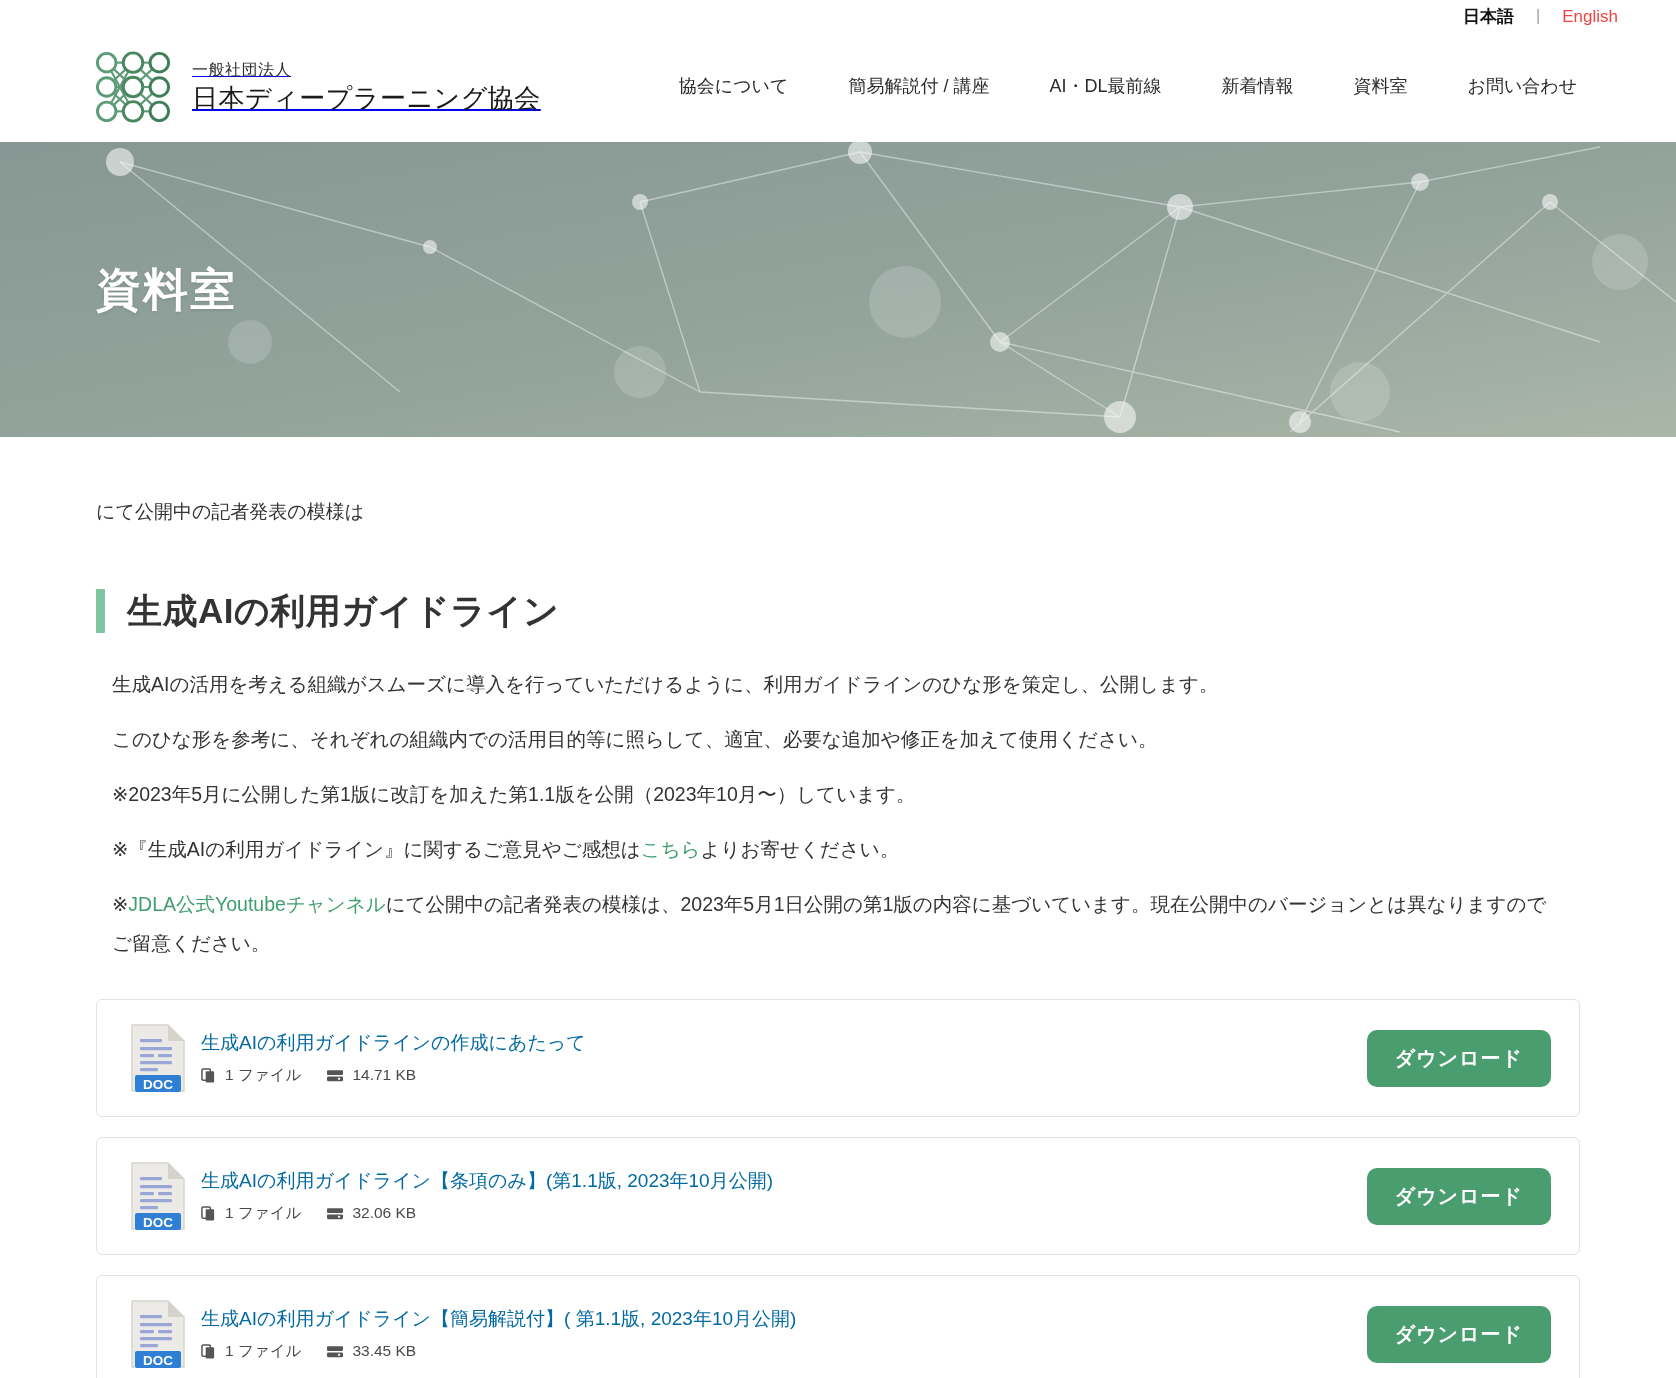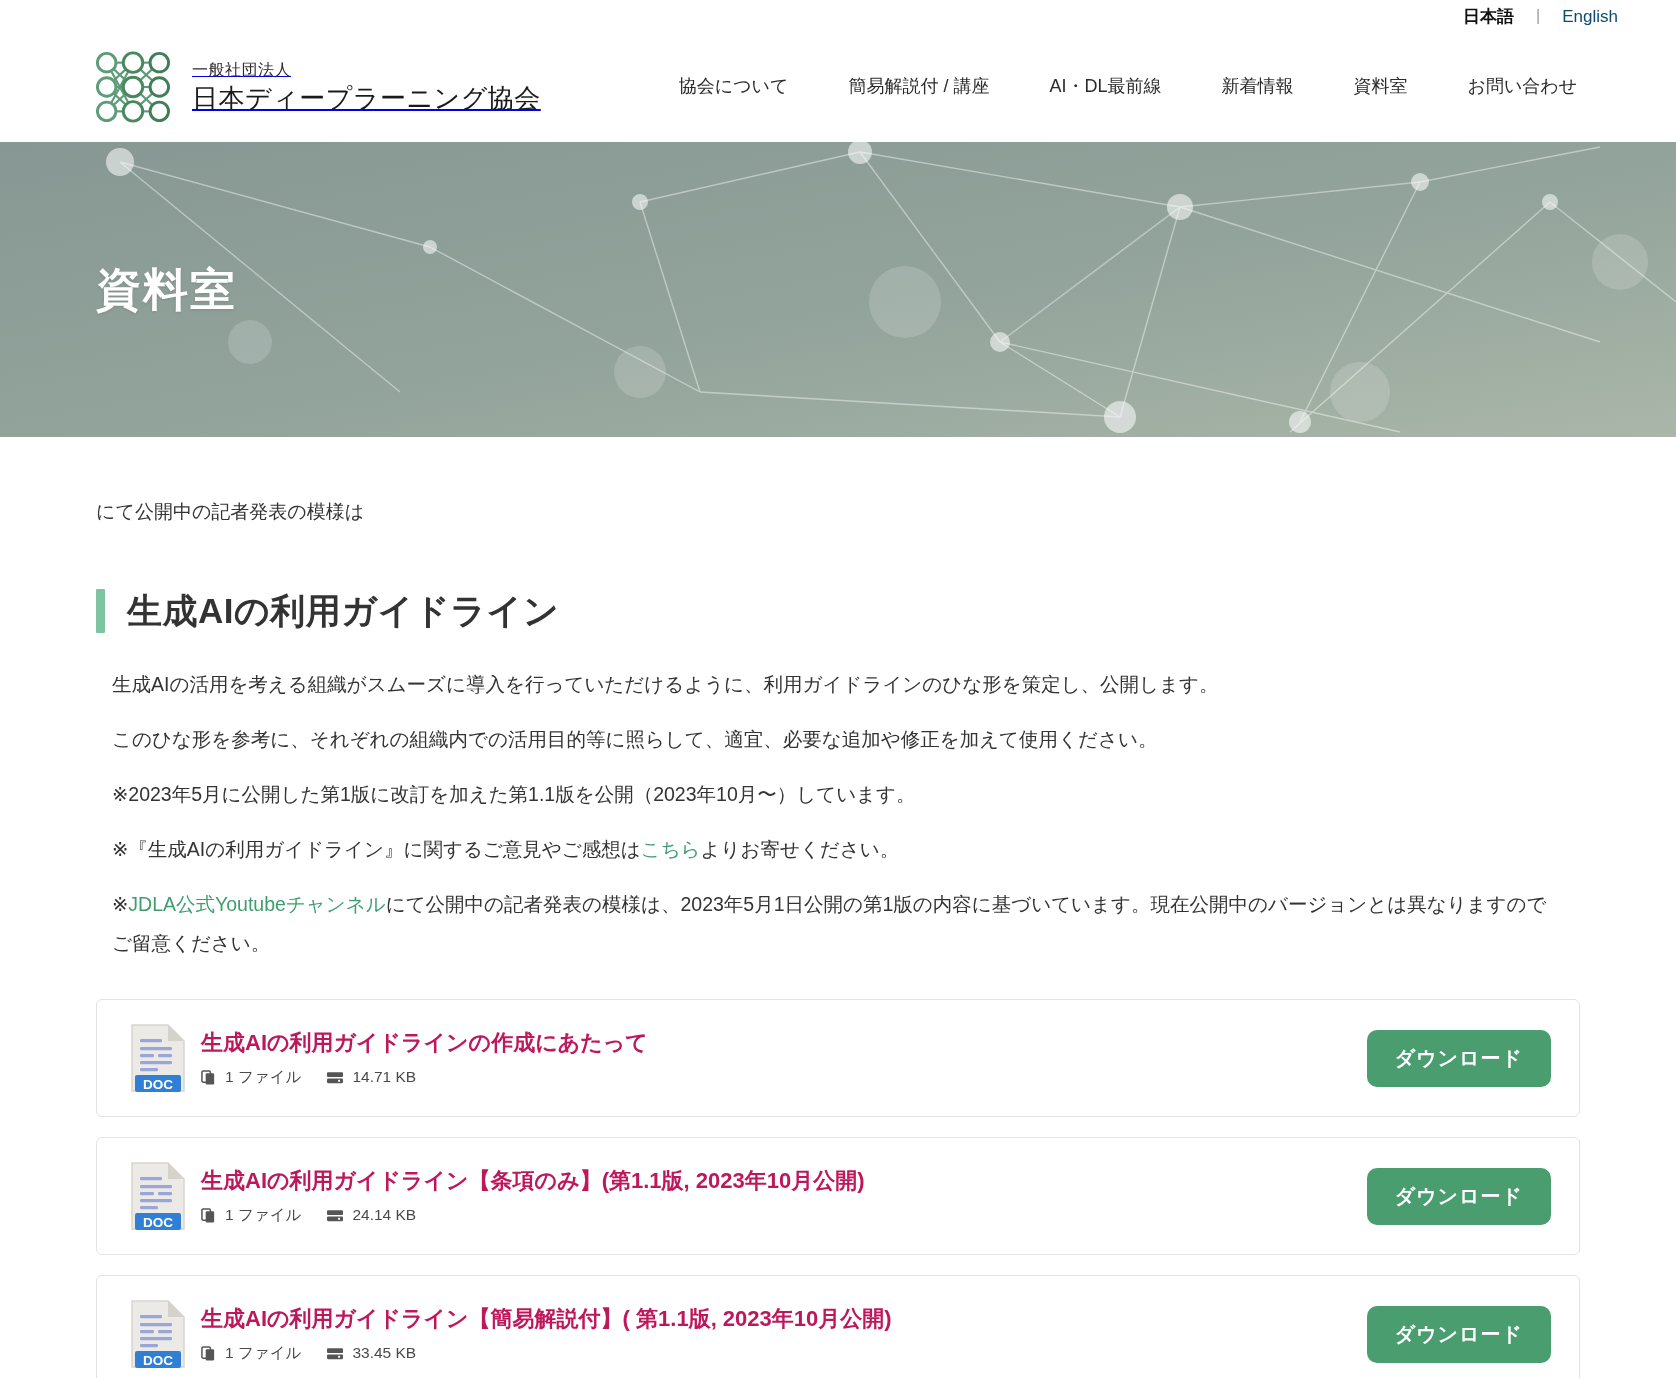--- a/index.html
+++ b/index.html
@@ -20,21 +20,21 @@
   .lang-bar {
     height: 32px;
     display: flex;
     align-items: center;
     justify-content: flex-end;
     padding-right: 36px;
     gap: 0px;
   }
   .lang-item {
     font-size: 17px;
-    color: #0c4a6e;
+    color: #ef4444;
     text-decoration: none;
     padding: 0 22px;
     line-height: 1;
   }
   .lang-item.active { font-weight: 700; color: #111; }
   .lang-sep { color: #9a9a9a; font-size: 16px; }
 
   
   .site-header {
     height: 110px;
@@ -171,23 +171,23 @@
     width: 58px;
     height: 70px;
     flex: 0 0 58px;
     position: relative;
     margin-right: 14px;
   }
 
   .card-main { flex: 1 1 auto; min-width: 0; }
 
   .card-title {
-    font-size: 22px;
-    font-weight: 700;
-    color: #be185d;
+    font-size: 19px;
+    font-weight: 400;
+    color: #0369a1;
     line-height: 1.3;
     text-decoration: none;
     display: block;
   }
 
   .card-meta {
     margin-top: 9px;
     display: flex;
     align-items: center;
     gap: 26px;
@@ -428,21 +428,21 @@
               <rect x="5" y="3.5" width="9" height="12" rx="1.3" fill="#555"></rect>
             </svg>
             <span>1 ファイル</span>
           </span>
           <span class="meta-chip">
             <svg width="16" height="13" viewBox="0 0 18 14" aria-hidden="true">
               <rect x="0" y="1" width="18" height="5.4" rx="1.2" fill="#555"></rect>
               <rect x="0" y="8" width="18" height="5.4" rx="1.2" fill="#555"></rect>
               <rect x="12.5" y="9.6" width="2.2" height="2.2" fill="#fff"></rect>
             </svg>
-            <span>24.14 KB</span>
+            <span>32.06 KB</span>
           </span>
         </div>
       </div>
       <button class="dl-btn">ダウンロード</button>
     </div>
 
     <div class="dl-card">
       <span class="doc-icon">
         <svg viewBox="0 0 58 70" width="58" height="70" aria-hidden="true">
           <path d="M3 2 h36 l16 16 v50 H3 Z" fill="#eceae6" stroke="#d8d5d0" stroke-width="1.5"></path>

